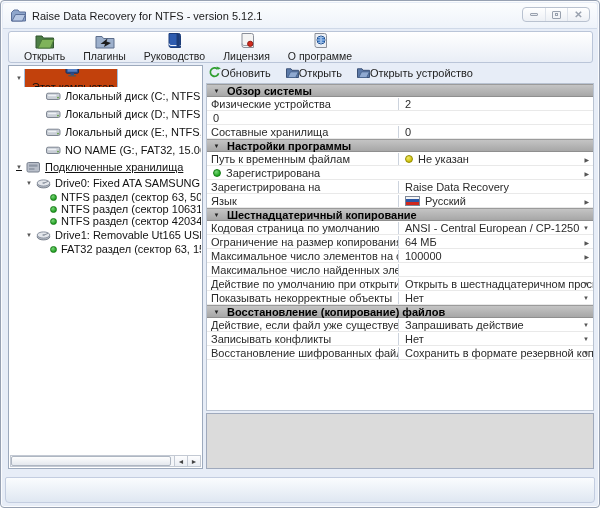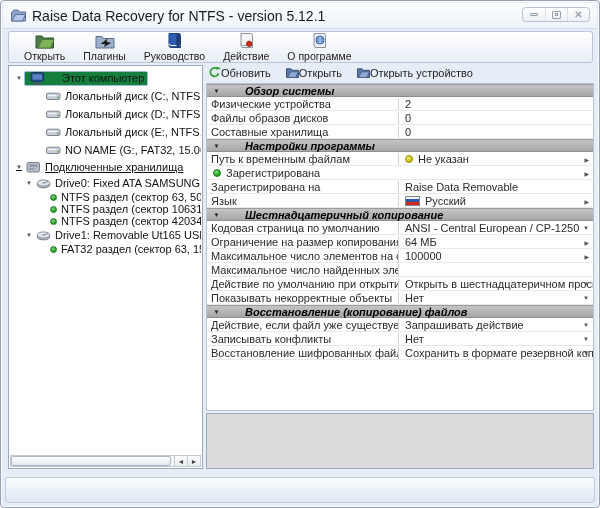--- a/index.html
+++ b/index.html
@@ -3,59 +3,59 @@
 <meta charset="utf-8">
 <style>
   html,body{margin:0;padding:0;background:#fff;}
   body{width:600px;height:508px;position:relative;font-family:"Liberation Sans",sans-serif;overflow:hidden;}
   *{box-sizing:border-box;}
   .window{position:absolute;inset:0;background:#e7edf7;border:1px solid #97a1b2;border-radius:4px;
           box-shadow:inset 0 0 0 1px #fbfcfe;}
   
   .titlebar{position:absolute;top:2px;left:2px;right:2px;height:26px;display:flex;align-items:center;
             padding:0 8px;background:linear-gradient(#fcfdfe,#eef3fa);border-bottom:1px solid #cfd9e8;border-radius:3px 3px 0 0;}
-  .title-text{font-size:14px;color:#1b1b1b;margin-left:6px;}
+  .title-text{font-size:11px;color:#1b1b1b;margin-left:6px;}
   .win-controls{position:absolute;right:7px;top:4px;display:flex;border:1px solid #b9c2d0;border-radius:4px;
                 background:linear-gradient(#ffffff,#edf0f5);overflow:hidden;height:15px;}
   .win-btn{width:22px;display:flex;align-items:center;justify-content:center;border-left:1px solid #dde2ea;cursor:default;}
   .win-btn:first-child{border-left:none;}
   .g-min{width:8px;height:3px;border:1px solid #99a1ae;border-radius:1px;background:#e8ebf0;}
   .g-max{width:9px;height:8px;border:1px solid #99a1ae;border-radius:1px;background:#f2f4f7;display:flex;align-items:center;justify-content:center;}
   .g-max i{display:block;width:3px;height:3px;border:1px solid #99a1ae;}
   .g-close{font-size:10px;color:#99a1ae;font-weight:bold;line-height:1;}
   
   .toolbar{position:absolute;top:30px;left:7px;width:585px;height:32px;border:1px solid #bac5d8;border-radius:3px;
            background:linear-gradient(#ffffff,#e9eef6);display:flex;align-items:center;padding:0 6px;}
   .tb-btn{display:flex;flex-direction:column;align-items:center;justify-content:center;height:30px;padding:1px 9px;gap:1px;border-radius:2px;}
   .tb-btn .lbl{font-size:10.5px;color:#222;white-space:nowrap;}
   .icon{display:inline-flex;align-items:center;justify-content:center;line-height:0;}
   
   .left-panel{position:absolute;left:7px;top:64px;width:195px;height:404px;background:#fff;border:1px solid #9daabd;}
   .tree{position:absolute;top:1px;left:1px;right:1px;bottom:13px;overflow:hidden;padding-top:2px;}
   .tree-row{display:flex;align-items:center;white-space:nowrap;font-size:11px;color:#111;overflow:hidden;}
   .t-arrow{font-size:6px;color:#555;width:10px;text-align:center;flex:0 0 10px;}
   .t-label{margin-left:4px;}
-  .sel{background:#15803d;border:1px solid #9fbede;border-radius:2px;padding:0 3px;display:inline-flex;align-items:center;gap:13px;}
+  .sel{background:#c2410c;border:1px solid #9fbede;border-radius:2px;padding:0 3px;display:inline-flex;align-items:center;gap:4px;flex-direction:column;}
   .part-bullet{width:7px;height:7px;border-radius:50%;flex:0 0 7px;
                background:radial-gradient(circle at 35% 30%,#79d479,#1f9e1f 75%);border:1px solid #157a15;}
   
   .hscroll{position:absolute;left:1px;right:1px;bottom:1px;height:12px;display:flex;background:#eef1f5;}
   .hs-track{flex:1;position:relative;border:1px solid #c3c9d3;background:#f4f6f9;}
   .hs-thumb{position:absolute;left:0;top:0;bottom:0;width:98%;background:linear-gradient(#fefefe,#e4e8ee);border:1px solid #aeb6c2;border-radius:2px;}
   .hs-btn{width:13px;border:1px solid #c3c9d3;border-left:none;background:linear-gradient(#fdfdfe,#e9edf3);
           display:flex;align-items:center;justify-content:center;font-size:7px;color:#444;}
   
   .right-panel{position:absolute;left:205px;top:62px;width:388px;height:406px;}
   .panel-toolbar{position:absolute;top:0;left:0;right:0;height:19px;display:flex;align-items:center;gap:15px;padding-left:2px;font-size:11px;color:#222;}
   .pt-item{display:flex;align-items:center;gap:0;white-space:nowrap;}
   .prop-table{position:absolute;top:20px;left:0;right:0;bottom:58px;background:#fff;border:1px solid #b9c3d2;overflow:hidden;}
   .sec-header{height:13px;background:linear-gradient(#c4c4c4,#a7a7a7);border-top:1px solid #9b9b9b;border-bottom:1px solid #8f8f8f;
               display:flex;align-items:center;font-weight:bold;font-size:11px;color:#000;}
   .sec-arrow{font-size:6px;color:#222;width:15px;text-align:center;flex:0 0 15px;margin-left:2px;}
-  .sec-label{margin-left:21px;white-space:nowrap;font-style:italic;}
+  .sec-label{margin-left:3px;white-space:nowrap;}
   .prop-row{height:14px;display:flex;align-items:center;border-bottom:1px solid #e9e9e9;font-size:11px;color:#2a2a2a;}
   .prop-label{flex:0 0 192px;padding-left:4px;border-right:1px solid #ccd3dd;display:flex;align-items:center;white-space:nowrap;overflow:hidden;}
   .prop-value{flex:1;display:flex;align-items:center;gap:5px;padding-left:6px;padding-right:15px;position:relative;white-space:nowrap;overflow:hidden;}
   .row-arrow{position:absolute;right:4px;top:50%;transform:translateY(-50%);font-size:6px;color:#555;}
   .status-bullet{width:8px;height:8px;border-radius:50%;flex:0 0 8px;}
   .b-green{background:radial-gradient(circle at 35% 30%,#7ad67a,#1aa51a 75%);border:1px solid #147a14;}
   .b-yellow{background:radial-gradient(circle at 35% 30%,#f2ea66,#c9bd04 75%);border:1px solid #948b00;}
   .flag{width:15px;height:10px;border:1px solid #7d8697;display:flex;flex-direction:column;flex:0 0 15px;}
   .flag div{flex:1;}
   .desc-box{position:absolute;left:0;right:0;bottom:0;height:56px;background:#dbdbdb;border:1px solid #9fa9bc;}
@@ -122,21 +122,21 @@
         <span class="lbl">Руководство</span>
       </div>
       <div class="tb-btn">
         <span class="icon">
           <svg width="18" height="17" viewBox="0 0 18 17">
             <path d="M4 1.5 h9.5 a2 2 0 0 1 2 2 v12 H6 a2 2 0 0 1 -2 -2 z" fill="#f4f4f4" stroke="#8a8f99"></path>
             <path d="M4 11.5 a2 2 0 0 0 2 2 h9.5" fill="none" stroke="#9aa0aa"></path>
             <circle cx="12.2" cy="11.8" r="2.6" fill="#d42b1e" stroke="#8f1a12"></circle>
           </svg>
         </span>
-        <span class="lbl">Действие</span>
+        <span class="lbl">Лицензия</span>
       </div>
       <div class="tb-btn">
         <span class="icon">
           <svg width="18" height="17" viewBox="0 0 18 17">
             <path d="M4 1.5 h9.5 a2 2 0 0 1 2 2 v12 H6 a2 2 0 0 1 -2 -2 z" fill="#eceff4" stroke="#8a8f99"></path>
             <circle cx="10" cy="8" r="4" fill="#3a7ac8" stroke="#1f4f8e"></circle>
             <path d="M6 8 h8 M10 4 v8 M7.2 5.2 a5 5 0 0 0 5.6 0 M7.2 10.8 a5 5 0 0 1 5.6 0" fill="none" stroke="#cfe0f5" stroke-width="0.8"></path>
           </svg>
         </span>
         <span class="lbl">О программе</span>
@@ -297,21 +297,20 @@
           <span class="sec-arrow">▼</span>
           <span class="sec-label">Обзор системы</span>
         </div>
         <div class="prop-row">
           <div class="prop-label">Физические устройства</div>
           <div class="prop-value">
             <span>2</span>
           </div>
         </div>
         <div class="prop-row">
-          <div class="prop-label">Файлы образов дисков</div>
           <div class="prop-value">
             <span>0</span>
           </div>
         </div>
         <div class="prop-row">
           <div class="prop-label">Составные хранилища</div>
           <div class="prop-value">
             <span>0</span>
           </div>
         </div>
@@ -330,21 +329,21 @@
         <div class="prop-row">
           <div class="prop-value">
             <span class="status-bullet b-green"></span>
             <span>Зарегистрирована</span>
             <span class="row-arrow">▶</span>
           </div>
         </div>
         <div class="prop-row">
           <div class="prop-label">Зарегистрирована на</div>
           <div class="prop-value">
-            <span>Raise Data Removable</span>
+            <span>Raise Data Recovery</span>
           </div>
         </div>
         <div class="prop-row">
           <div class="prop-label">Язык</div>
           <div class="prop-value">
             <span class="flag">
               <div style="background: rgb(245, 245, 245);"></div>
               <div style="background: rgb(44, 87, 165);"></div>
               <div style="background: rgb(208, 40, 30);"></div>
             </span>

